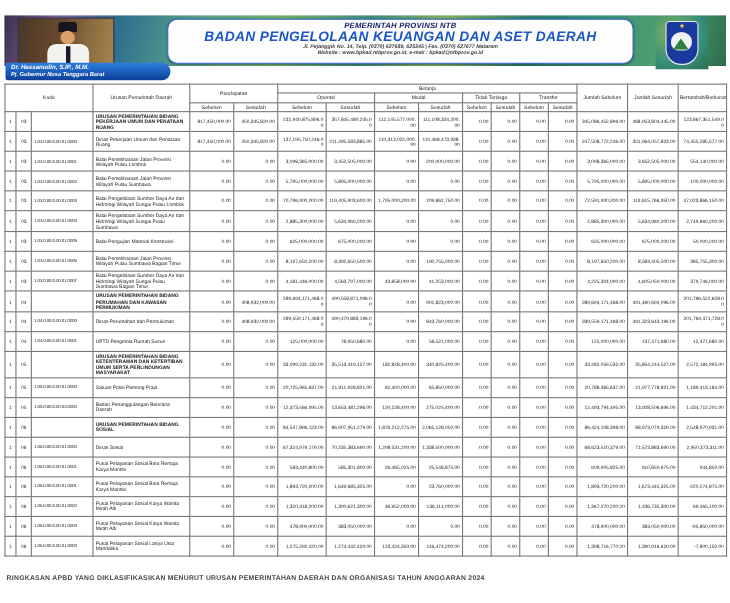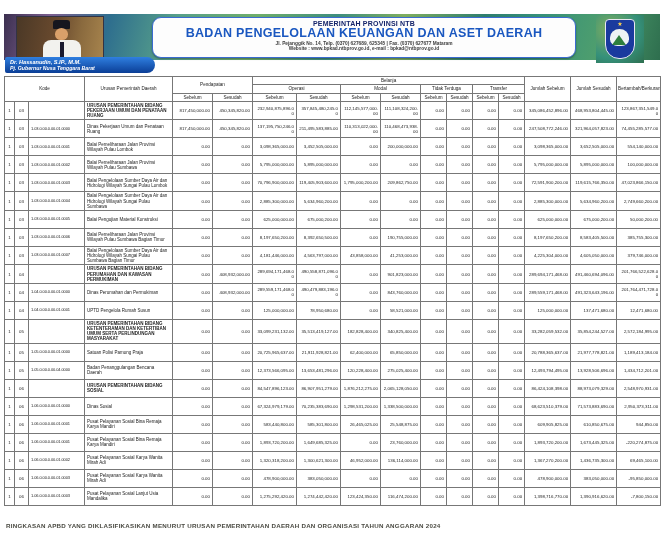--- a/index.html
+++ b/index.html
@@ -16,21 +16,21 @@
     overflow:hidden; border:1px solid #334; }
   .gov-hat { position:absolute; left:36px; top:3px; width:17px; height:9px; background:#16161e;
     border-radius:3px 3px 1px 1px; }
   .gov-face { position:absolute; left:38px; top:11px; width:13px; height:12px; background:#d9a06a;
     border-radius:50% 50% 45% 45%; }
   .gov-body { position:absolute; left:26px; top:23px; width:38px; height:27px; background:#f2f2ee;
     border-radius:8px 8px 0 0; }
   .gov-tie { position:absolute; left:43px; top:25px; width:4px; height:16px; background:#1a1a2e; }
   .plate { position:absolute; left:148px; top:3px; width:424px; height:41px; background:#fdfdfd;
     border:1.5px solid #3a6bd0; border-radius:9px; text-align:center; padding-top:2px;
-    box-shadow:0 1px 2px rgba(0,0,0,.35); }
+    box-shadow:0 1px 2px rgba(0,0,0,.35);font-style:italic; }
   .plate-l1 { font-size:7px; font-weight:bold; color:#15246a; letter-spacing:.2px; }
   .plate-l2 { font-size:12.5px; font-weight:bold; color:#1a57c0; letter-spacing:.3px; line-height:1.05; }
   .plate-l3 { font-size:4.8px; font-weight:bold; color:#3c3c3c; margin-top:1px; }
   .plate-l4 { font-size:4.8px; font-weight:bold; color:#3c3c3c; }
   .emblem { position:absolute; right:16px; top:1px; width:48px; height:48px;
     background:radial-gradient(circle at 30% 30%,#7fae5f,#35907a 60%,#2e6e4e); }
   .shield { position:absolute; left:9px; top:4px; width:30px; height:40px; background:#1a3a9e;
     border:1.5px solid #e8e8f0; border-radius:4px 4px 14px 14px; }
   .shield .star { position:absolute; top:1px; left:0; right:0; text-align:center; font-size:6px;
     color:#ffd24a; line-height:6px; }

